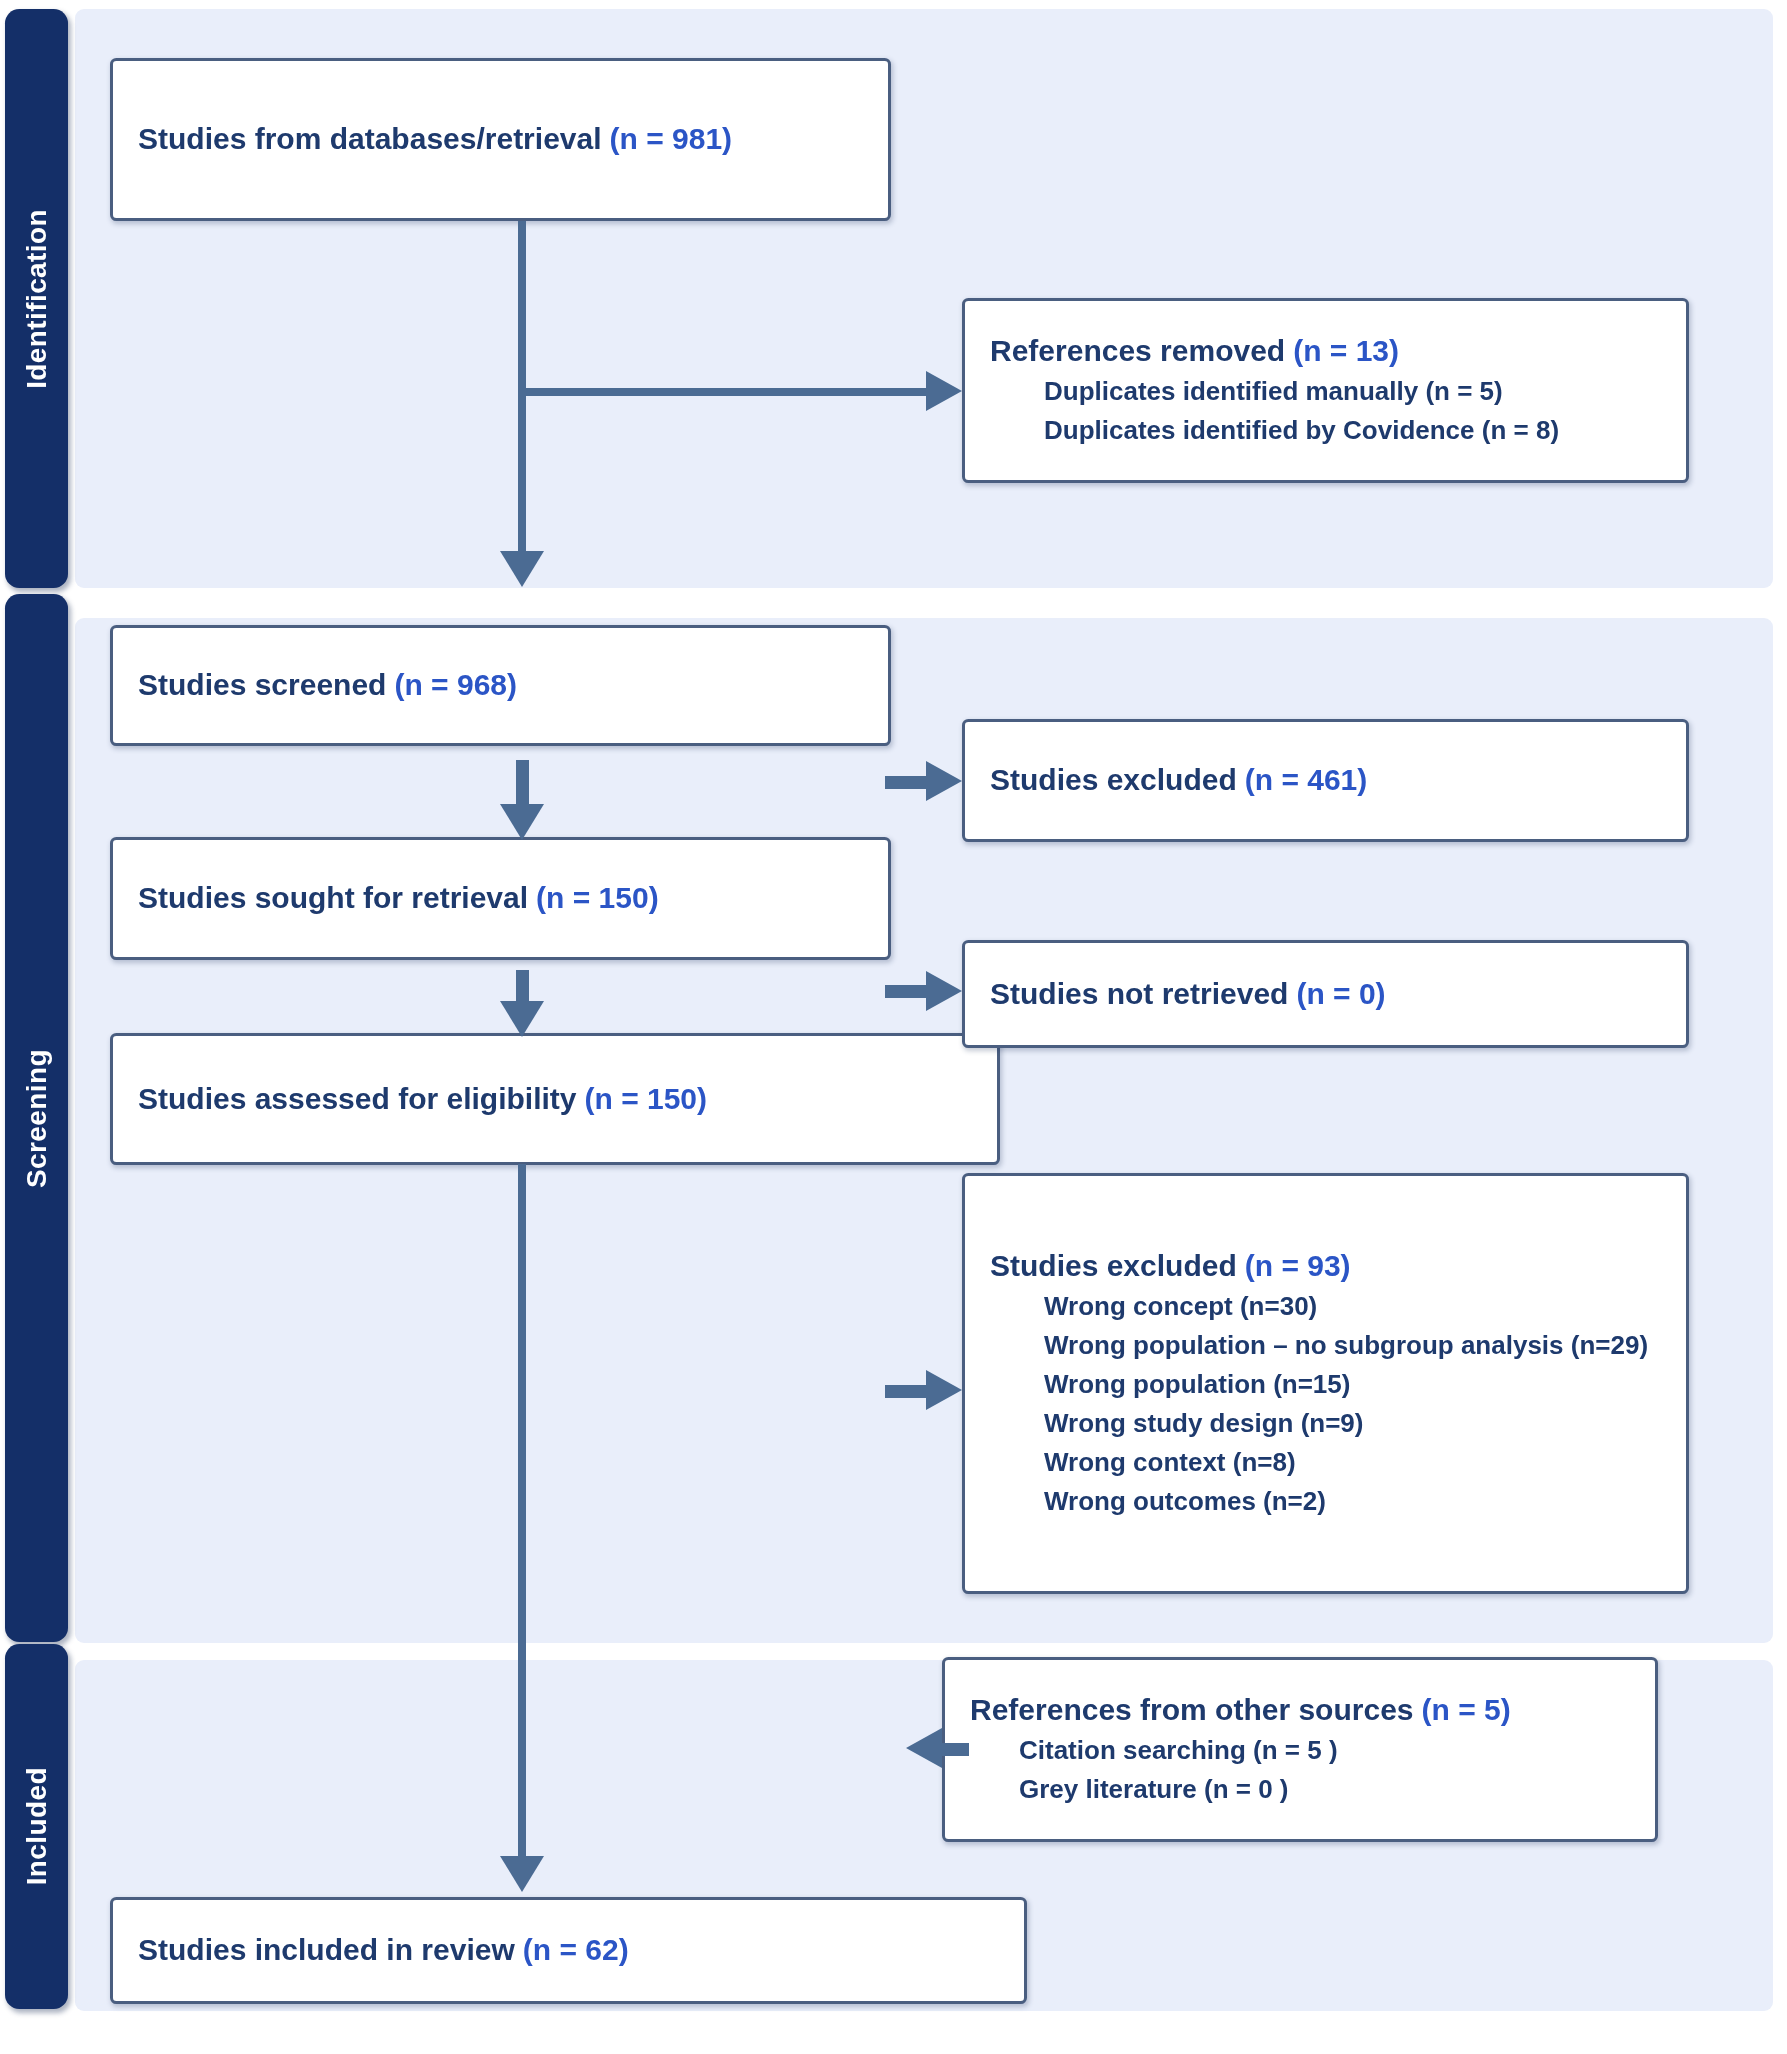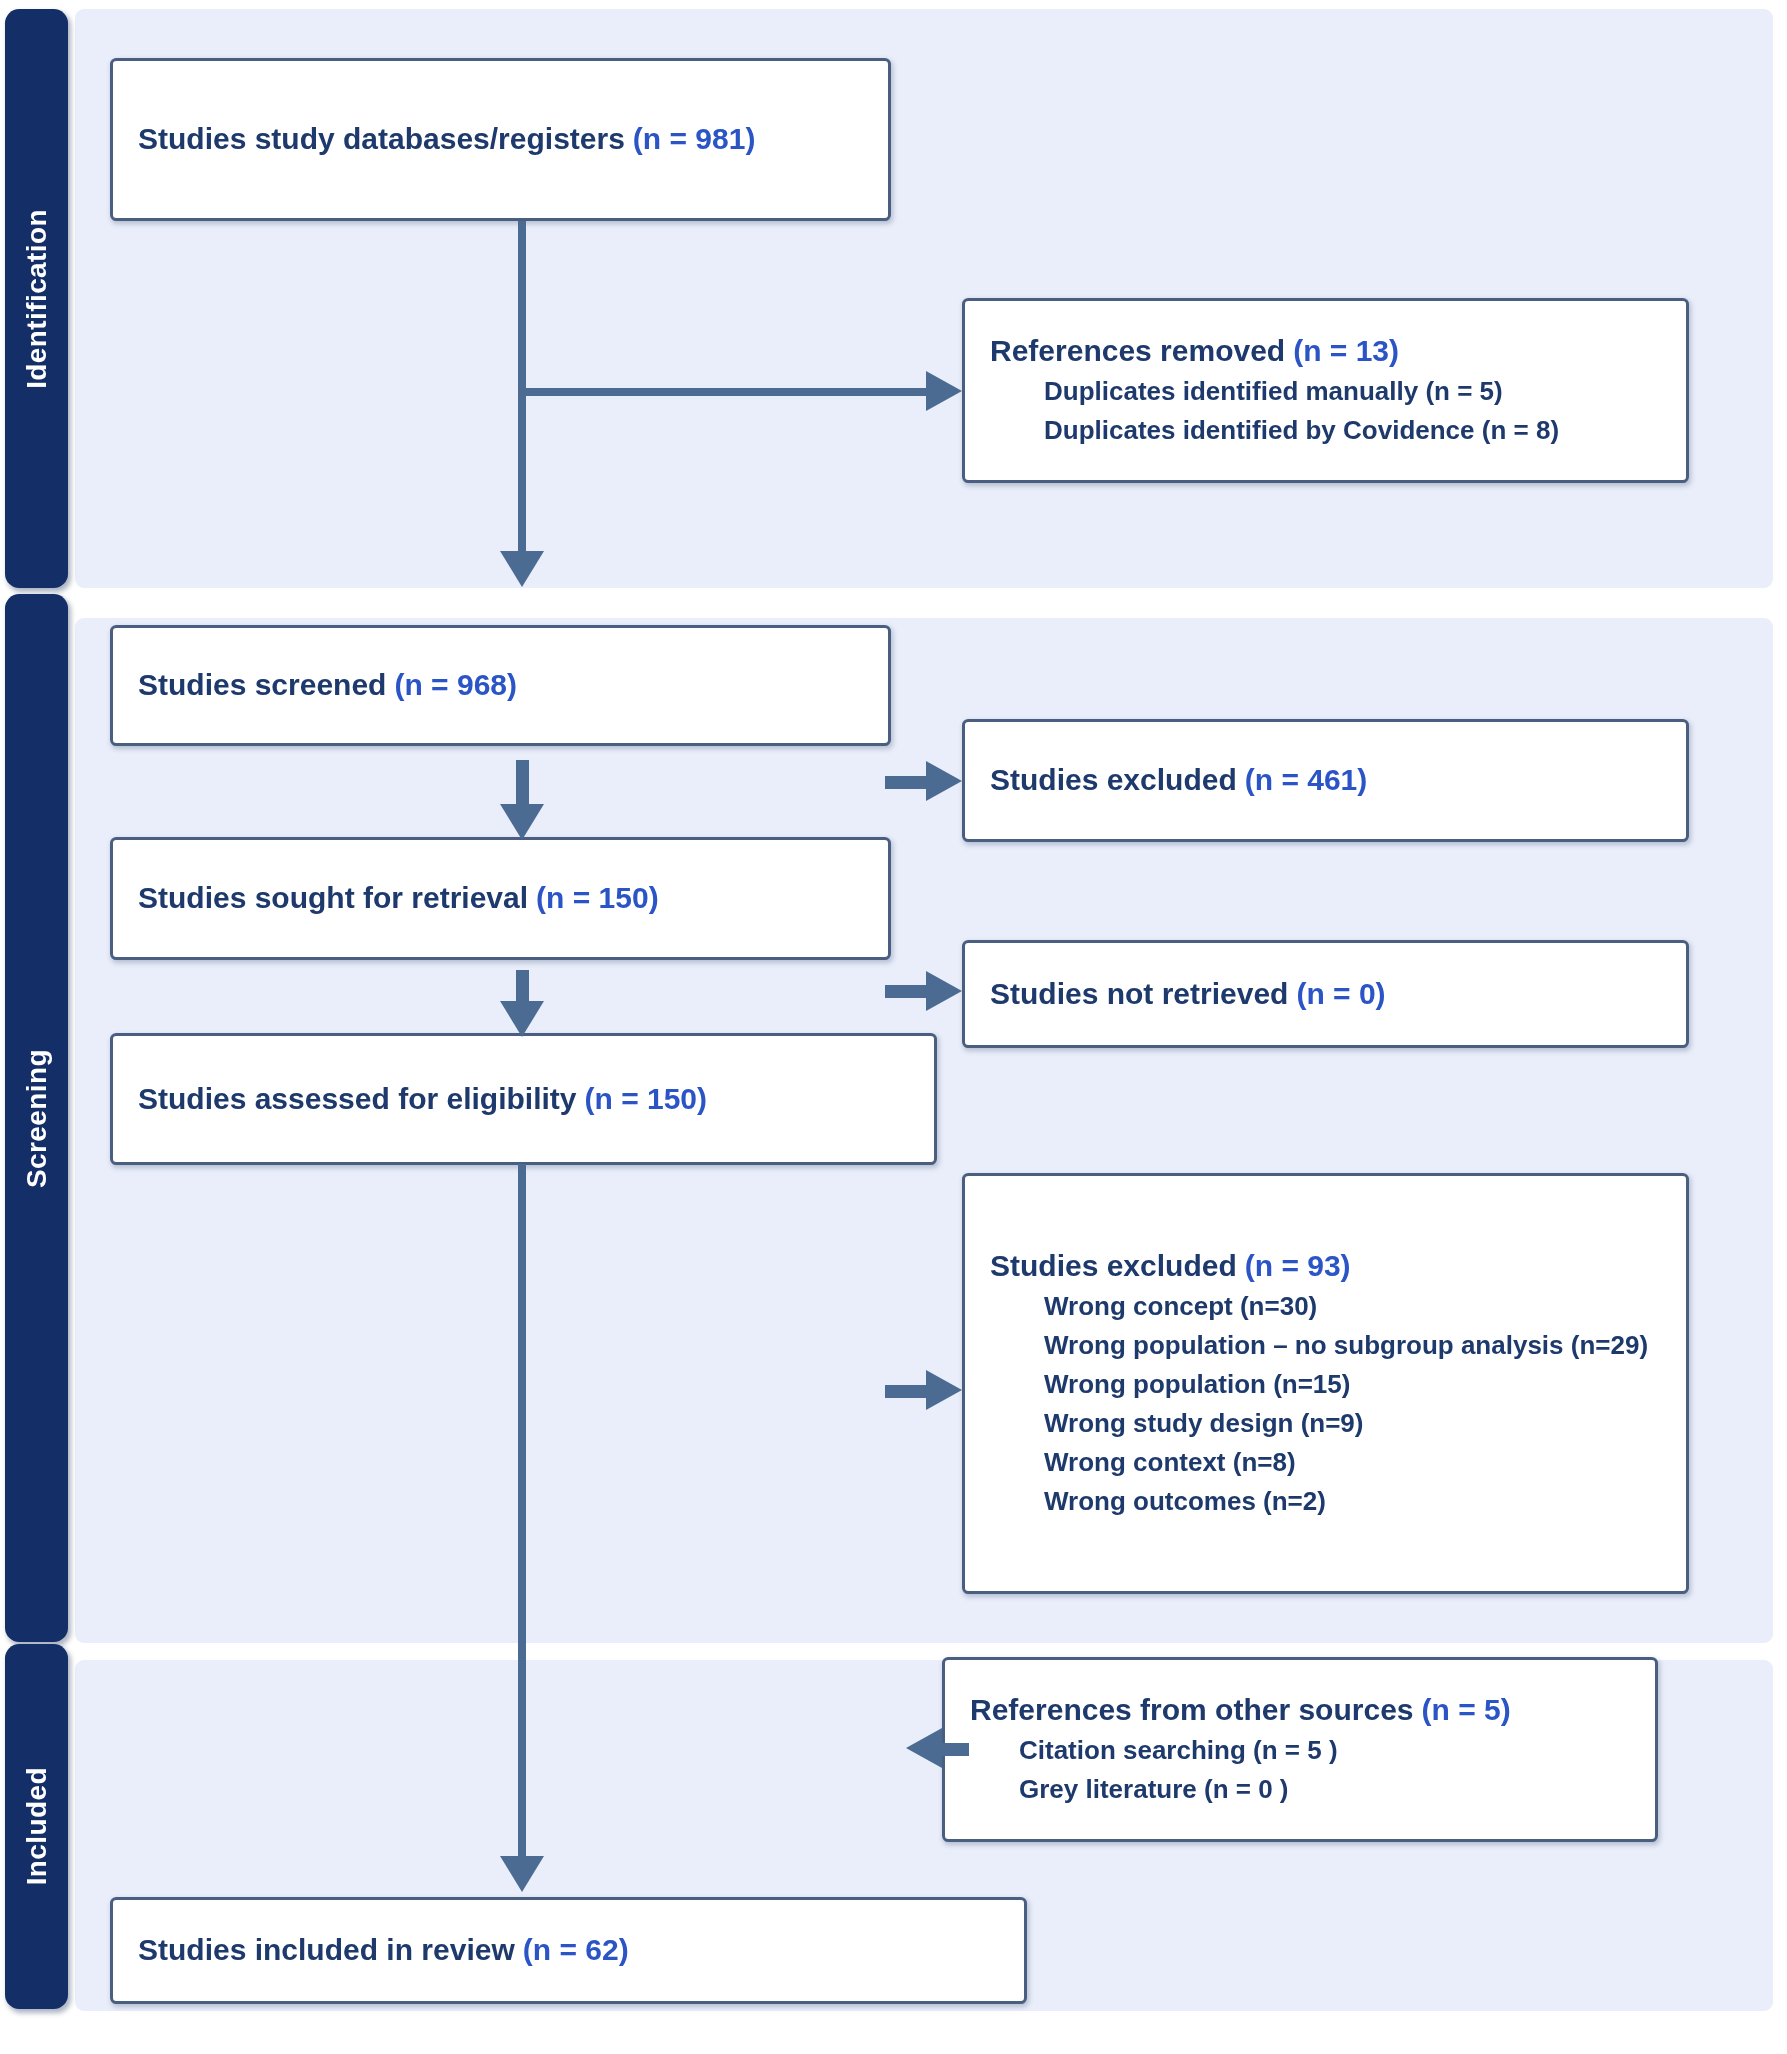--- a/index.html
+++ b/index.html
@@ -58,37 +58,37 @@
   </div>
   <div class="side-tab" style="top:594px;height:1048px;">
     <span>Screening</span>
   </div>
   <div class="side-tab" style="top:1644px;height:365px;">
     <span>Included</span>
   </div>
 
   <div class="flow-box" style="left:110px;top:58px;width:781px;height:163px;">
     <div class="box-title">
-      <span>Studies study databases/registers</span><span class="cnt">(n = 981)</span>
+      <span>Studies from databases/retrieval</span><span class="cnt">(n = 981)</span>
     </div>
   </div>
 
   <div class="flow-box" style="left:110px;top:625px;width:781px;height:121px;">
     <div class="box-title">
       <span>Studies screened</span><span class="cnt">(n = 968)</span>
     </div>
   </div>
 
   <div class="flow-box" style="left:110px;top:837px;width:781px;height:123px;">
     <div class="box-title">
       <span>Studies sought for retrieval</span><span class="cnt">(n = 150)</span>
     </div>
   </div>
 
-  <div class="flow-box" style="left:110px;top:1033px;width:827px;height:132px;">
+  <div class="flow-box" style="left:110px;top:1033px;width:890px;height:132px;">
     <div class="box-title">
       <span>Studies assessed for eligibility</span><span class="cnt">(n = 150)</span>
     </div>
   </div>
 
   <div class="flow-box" style="left:110px;top:1897px;width:917px;height:107px;">
     <div class="box-title">
       <span>Studies included in review</span><span class="cnt">(n = 62)</span>
     </div>
   </div>

